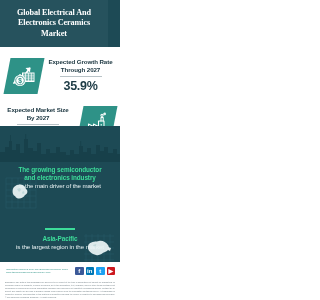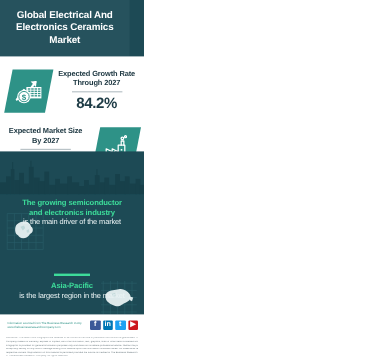--- a/index.html
+++ b/index.html
@@ -24,20 +24,21 @@
   
   .header {
     position: absolute;
     left: 0; top: 0;
     width: 108px;
     height: 47px;
     background: #26525d;
     display: flex;
     align-items: center;
     justify-content: center;
+    font-family: Liberation Serif, serif;
   }
   .header-title {
     color: #ffffff;
     font-size: 8.2px;
     font-weight: bold;
     line-height: 10.4px;
     text-align: center;
     letter-spacing: -0.1px;
     padding: 0 5px;
   }
@@ -254,21 +255,21 @@
           </g>
 
           <circle cx="9" cy="17.5" r="5.6" fill="#ffffff"></circle>
           <circle cx="9" cy="17.5" r="4.3" fill="none" stroke="#2e9287" stroke-width="0.8"></circle>
           <text x="9" y="20.2" font-family="Liberation Sans, sans-serif" font-size="6.6" font-weight="bold" fill="#2e9287" text-anchor="middle">$</text>
         </svg>
       </div>
       <div class="card-text">
         <div class="card-label">Expected Growth Rate Through 2027</div>
         <div class="rule"></div>
-        <div class="card-value">84.2%</div>
+        <div class="card-value">35.9%</div>
       </div>
     </div>
 
     <div class="card card-size">
       <div class="card-text">
         <div class="card-label">Expected Market Size By 2027</div>
         <div class="rule"></div>
         <div class="card-value">$16.45 Bn</div>
       </div>
       <div class="para" style="margin-right:6px;">

